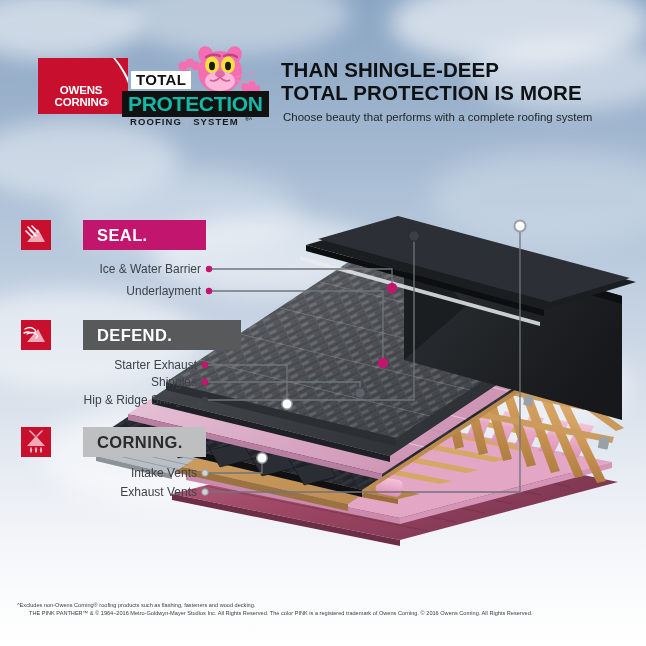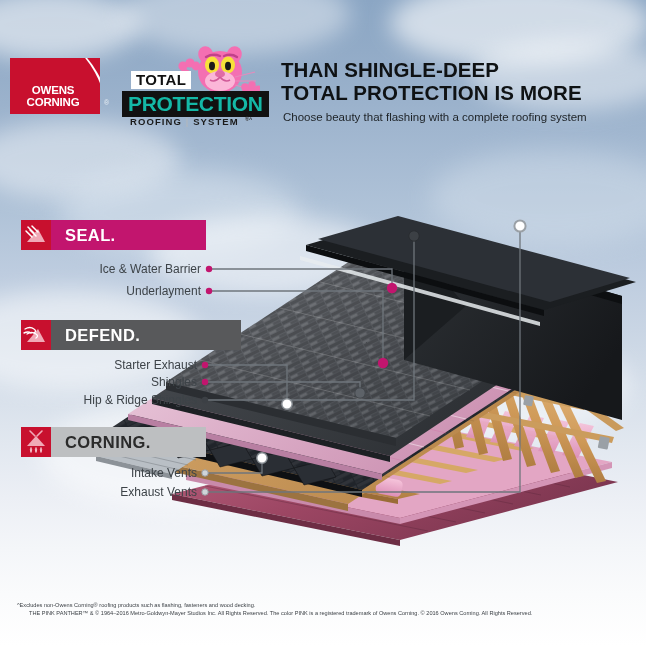--- a/index.html
+++ b/index.html
@@ -17,21 +17,21 @@
     background:linear-gradient(180deg,
        #8ba6c4 0%, #92abc7 8%, #9bb2cc 16%, #a5bad2 24%,
        #b0c3d8 33%, #bdccdf 42%, #c9d5e4 51%, #d6dfea 60%,
        #e2e8f0 69%, #eceff5 77%, #f4f6f9 85%, #fafbfc 92%, #ffffff 100%);
   }
   .cloud { position:absolute; border-radius:50%; background:#ffffff; filter:blur(11px); }
   .cloud2 { position:absolute; border-radius:50%; background:#dfe8f1; filter:blur(13px); }
 
   
   .oc-logo {
-    position:absolute; left:10px; top:58px; width:90px; height:56px;
+    position:absolute; left:38px; top:58px; width:90px; height:56px;
     background:#c8102e; overflow:hidden;
   }
   .oc-swoosh {
     position:absolute; left:8px; top:-30px; width:95px; height:95px;
     border-right:3px solid #ffffff; border-radius:0 100% 0 0;
     transform:rotate(4deg);
   }
   .oc-name {
     position:absolute; left:0; right:4px; bottom:6px;
     color:#fff; font-size:11.5px; font-weight:bold; line-height:11.5px;
@@ -71,21 +71,21 @@
   
   #art { position:absolute; left:0; top:0; width:646px; height:646px; }
 
   
   .band { position:absolute; height:30px; display:flex; align-items:stretch; }
   .band .ico {
     width:30px; height:30px; background:#c8102e; position:relative; flex:0 0 30px;
   }
   .band .bar-lbl {
     flex:1; display:flex; align-items:center; padding-left:14px;
-    font-weight:bold; font-size:16.5px; letter-spacing:.4px;
+    font-weight:bold; font-size:16.5px; letter-spacing:.4px;margin-left:32px;
   }
   .band-seal { left:21px; top:220px; width:185px; }
   .band-seal .bar-lbl { background:#c2156e; color:#ffffff; }
   .band-defend { left:21px; top:320px; width:220px; }
   .band-defend .bar-lbl { background:#58595b; color:#ffffff; }
   .band-breathe { left:21px; top:427px; width:185px; }
   .band-breathe .bar-lbl { background:#bdbfc1; color:#2b2b2b; }
 
   
   .callout {
@@ -460,21 +460,21 @@
       <span class="bar">|</span>
       <span>SYSTEM</span>
     </div>
     <div class="tp-reg">®^</div>
   </div>
 
   <div class="headline">
     <div>THAN SHINGLE-DEEP</div>
     <div>TOTAL PROTECTION IS MORE</div>
   </div>
-  <div class="subhead">Choose beauty that flashing with a complete roofing system</div>
+  <div class="subhead">Choose beauty that performs with a complete roofing system</div>
 
   <div class="band band-seal">
     <div class="ico">
       <svg viewBox="0 0 30 30" width="30" height="30">
         <polygon points="6,22 17,9 24,22" fill="#f0a9b6"></polygon>
         <g stroke="#ffffff" stroke-width="1.5" stroke-linecap="round">
           <line x1="7" y1="7" x2="13" y2="13"></line>
             <line x1="11" y1="6" x2="17" y2="12"></line>
           <line x1="5" y1="11" x2="11" y2="17"></line>
             <line x1="9" y1="10" x2="15" y2="16"></line>

